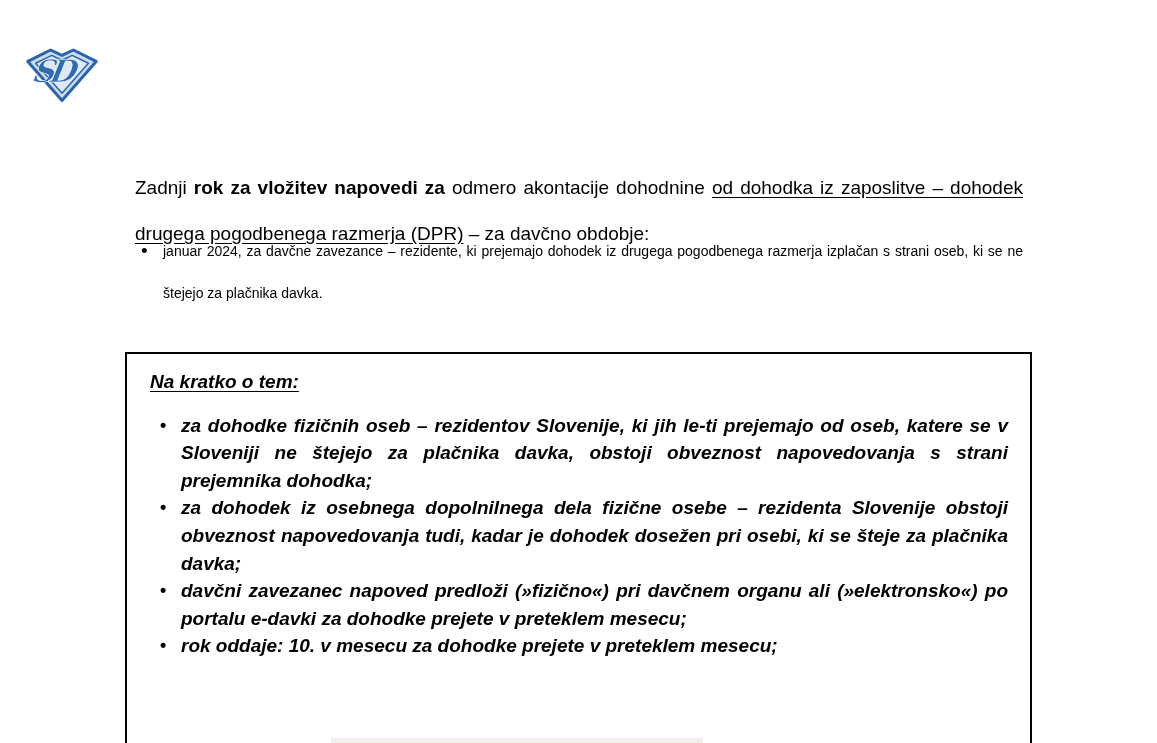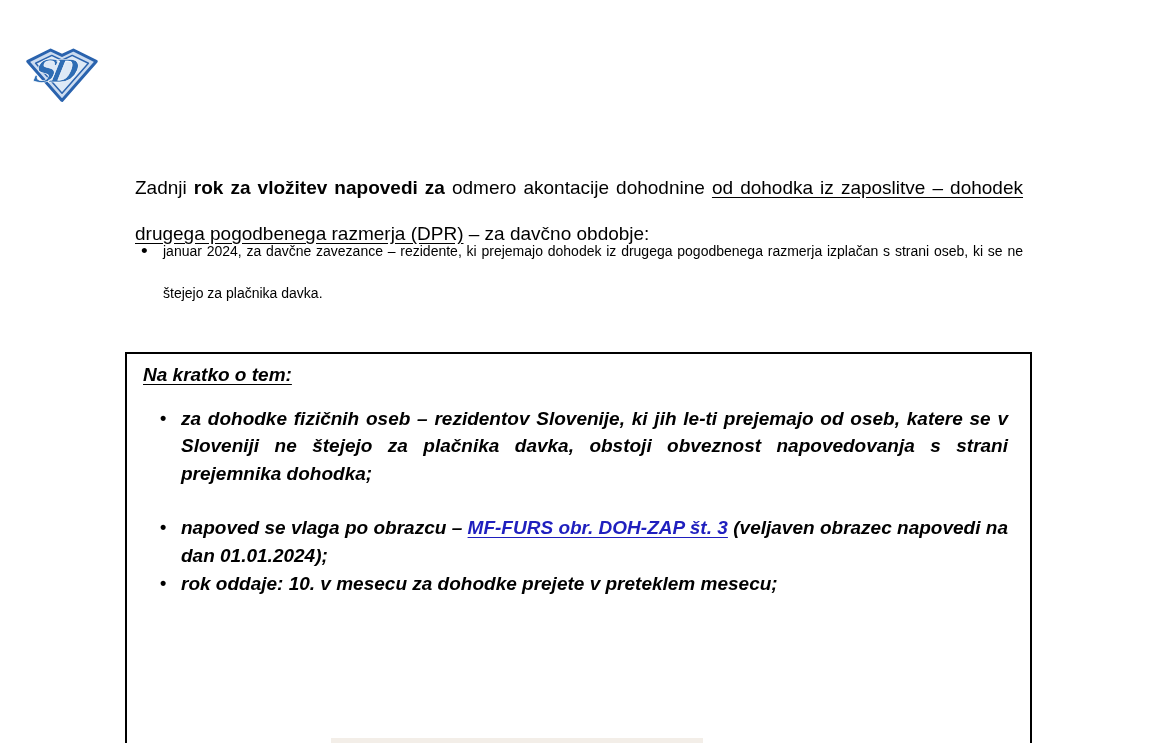--- a/index.html
+++ b/index.html
@@ -41,21 +41,21 @@
   
   .box{
     position:absolute;left:125px;top:352px;width:907px;height:420px;
     border:2px solid #000;background:transparent;
     padding:3px 6px 0 12px;
     font-style:italic;font-weight:bold;
     font-size:19px;line-height:27.6px;
   }
   .box-title{
     text-decoration:underline;text-underline-offset:3px;
-    margin:4px;
+    margin:11px;
   }
   .box-list{
     margin:16px;padding:0;list-style:none;
     text-align:justify;text-justify:inter-word;
   }
   .box-list li{position:relative;padding-left:26px;}
   .box-list li::before{
     content:"•";position:absolute;left:5px;top:0;font-size:18px;font-style:normal;
   }
   .box-list li.gap-before{margin-top:27px;}
@@ -87,22 +87,25 @@
     <span>januar 2024, za davčne zavezance – rezidente, ki prejemajo dohodek iz drugega pogodbenega razmerja izplačan s strani oseb, ki se ne štejejo za plačnika davka.</span>
   </li>
 </ul>
 
 <div class="box">
   <p class="box-title">Na kratko o tem:</p>
   <ul class="box-list">
     <li>
       <span>za dohodke fizičnih oseb – rezidentov Slovenije, ki jih le-ti prejemajo od oseb, katere se v Sloveniji ne štejejo za plačnika davka, obstoji obveznost napovedovanja s strani prejemnika dohodka;</span>
     </li>
-    <li class="gap-before">
-      <span>napoved se vlaga po obrazcu – </span><a class="doc-link">MF-FURS obr. DOH-ZAP št. 3</a><span> (veljaven obrazec napovedi na dan 01.01.2024);</span>
+    <li>
+      <span>za dohodek iz osebnega dopolnilnega dela fizične osebe – rezidenta Slovenije obstoji obveznost napovedovanja tudi, kadar je dohodek dosežen pri osebi, ki se šteje za plačnika davka;</span>
+    </li>
+    <li>
+      <span>davčni zavezanec napoved predloži (»fizično«) pri davčnem organu ali (»elektronsko«) po portalu e-davki za dohodke prejete v preteklem mesecu;</span>
     </li>
     <li>
       <span>rok oddaje: 10. v mesecu za dohodke prejete v preteklem mesecu;</span>
     </li>
   </ul>
 </div>
 
 <div class="clipped-next-line"></div>
 
 </body></html>

